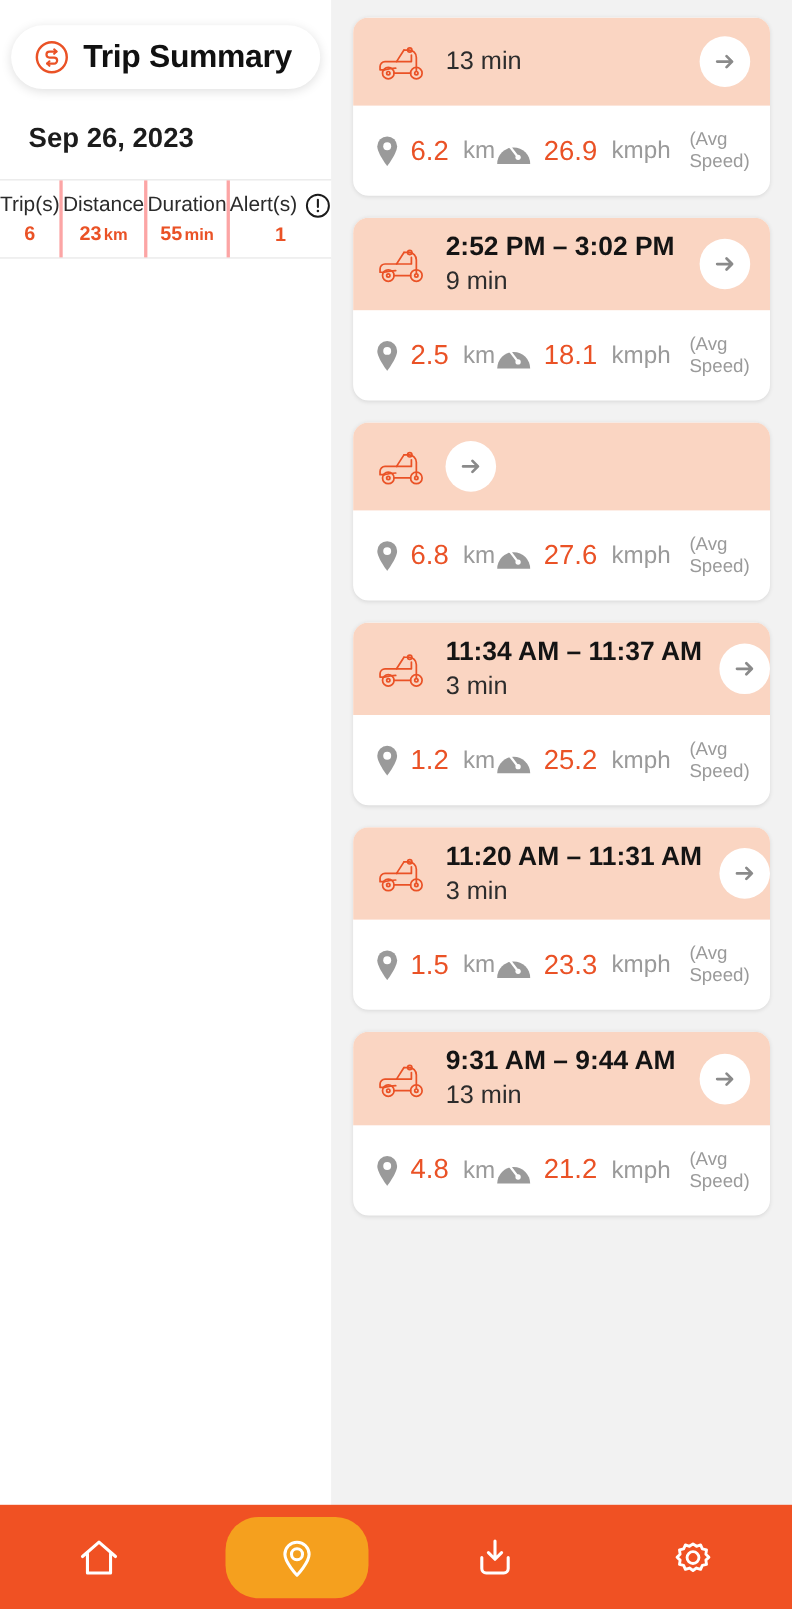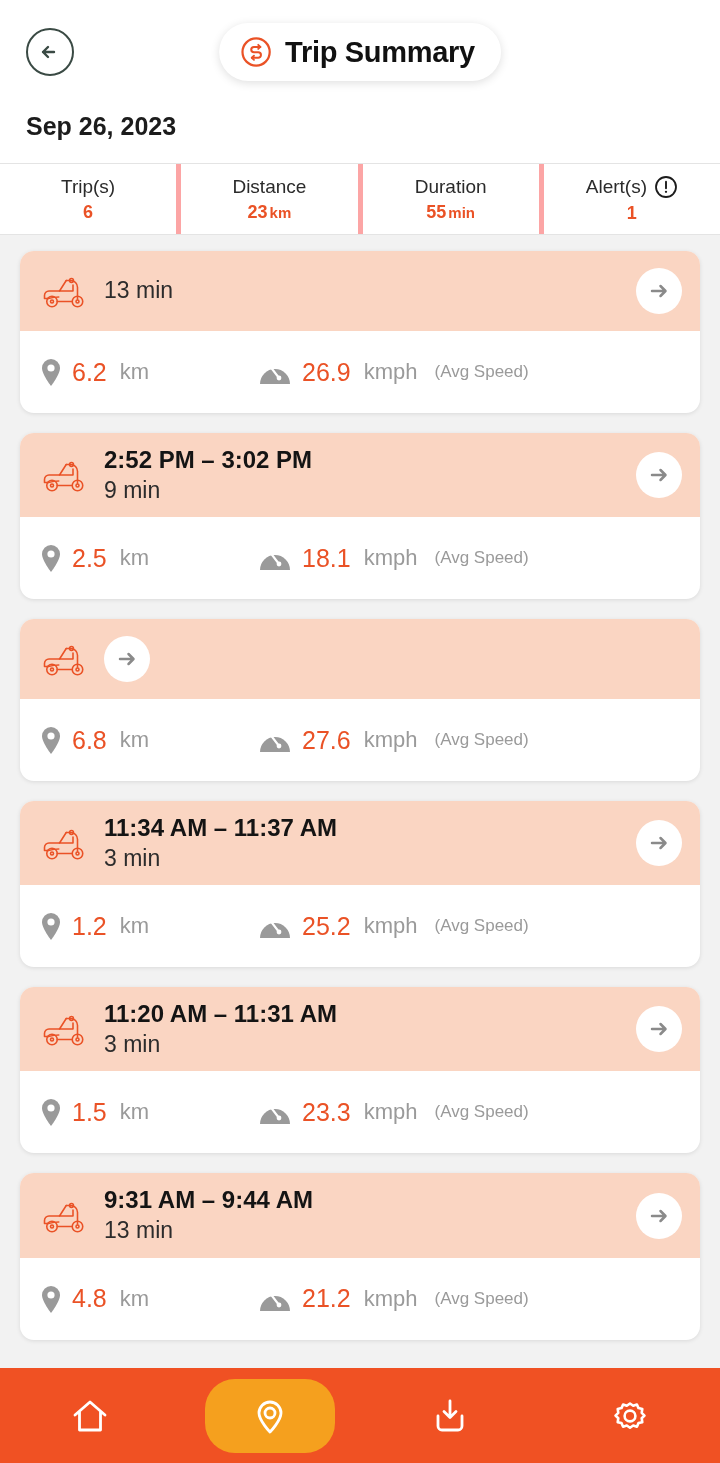--- a/index.html
+++ b/index.html
@@ -6,21 +6,21 @@
   html, body {
     width: 720px; height: 1463px;
     background: #f2f2f2;
     font-family: "Liberation Sans", sans-serif;
     overflow: hidden;
   }
   .screen {
     position: relative;
     width: 720px; height: 1463px;
     background: #f2f2f2;
-    display: flex; flex-direction: column; border-radius: 11px;
+    display: flex; flex-direction: row; border-radius: 11px;
   }
 
   
   .top-area { background: #ffffff; padding: 0; flex: 0 0 auto; }
   .topbar {
     height: 104px;
     display: flex; align-items: center;
     padding: 0 26px;
     position: relative;
   }
@@ -57,21 +57,21 @@
     background: #ffffff;
     border-top: 1px solid #e4e4e4;
     border-bottom: 1px solid #e4e4e4;
     height: 72px;
   }
   .stat {
     flex: 1 1 0;
     display: flex; flex-direction: column;
     align-items: center; justify-content: center;
     gap: 4px;
-    border-right: 5px solid #fca5a5;
+    border-right: 3px solid #fca5a5;
   }
   .stat:last-child { border-right: none; justify-content: center; }
   .stat-label {
     font-size: 19px; color: #2b2b2b;
     display: flex; align-items: center; gap: 7px;
     white-space: nowrap;
   }
   .stat-value {
     font-size: 18px; color: #ea5226; font-weight: bold;
     white-space: nowrap;

